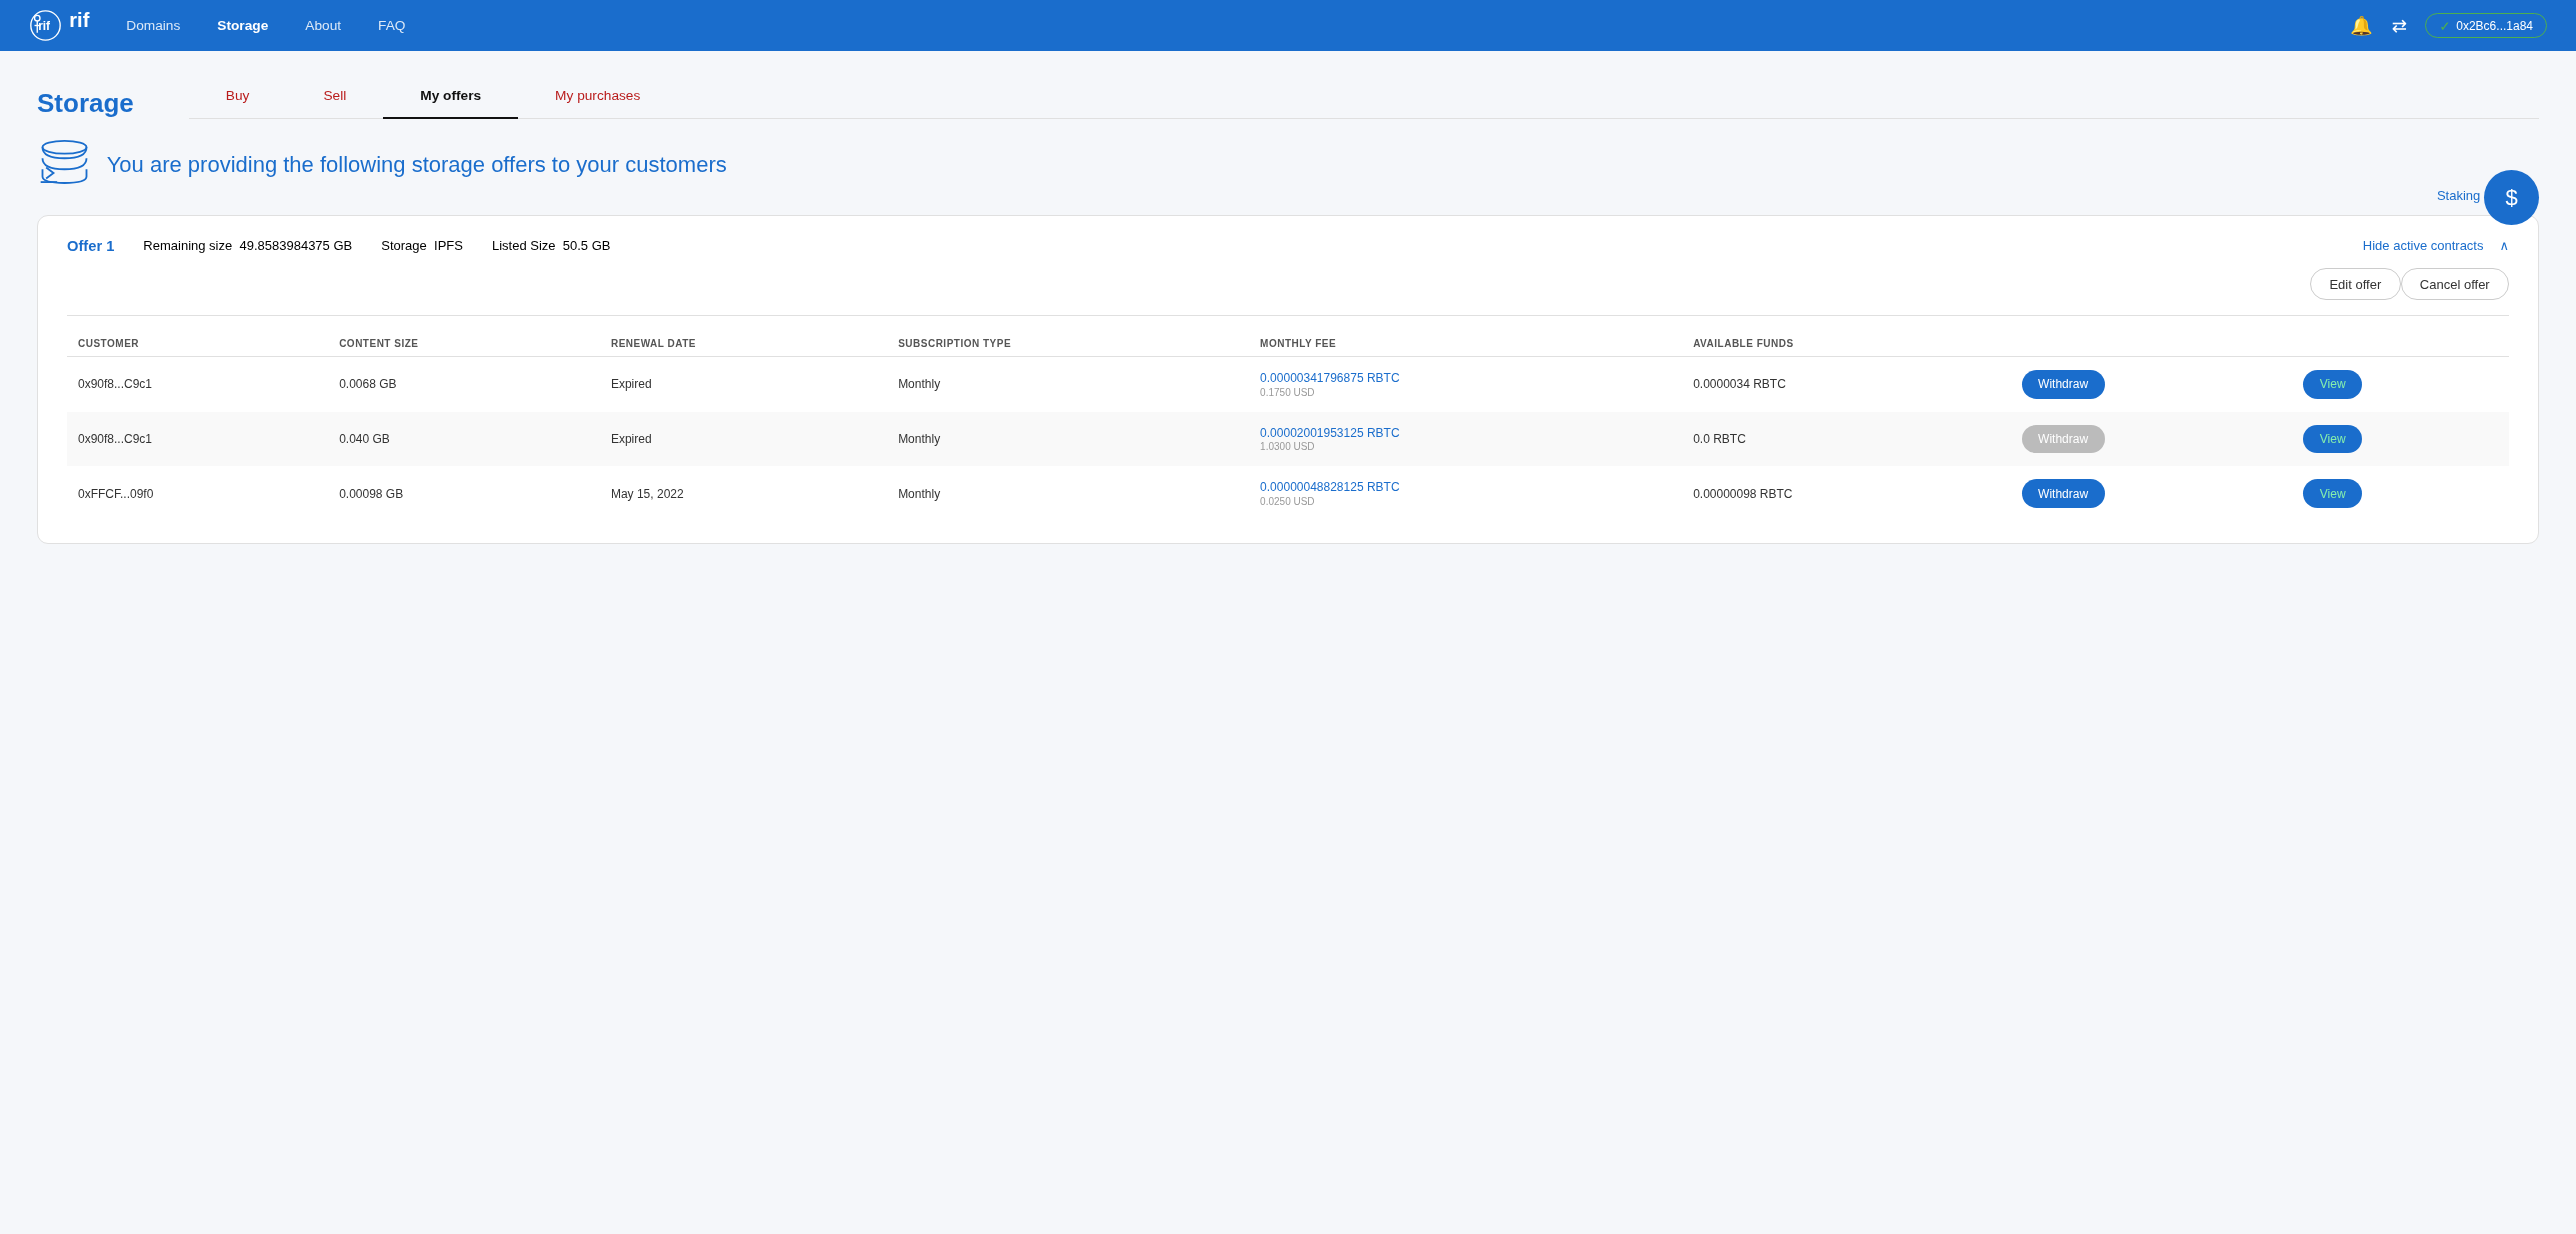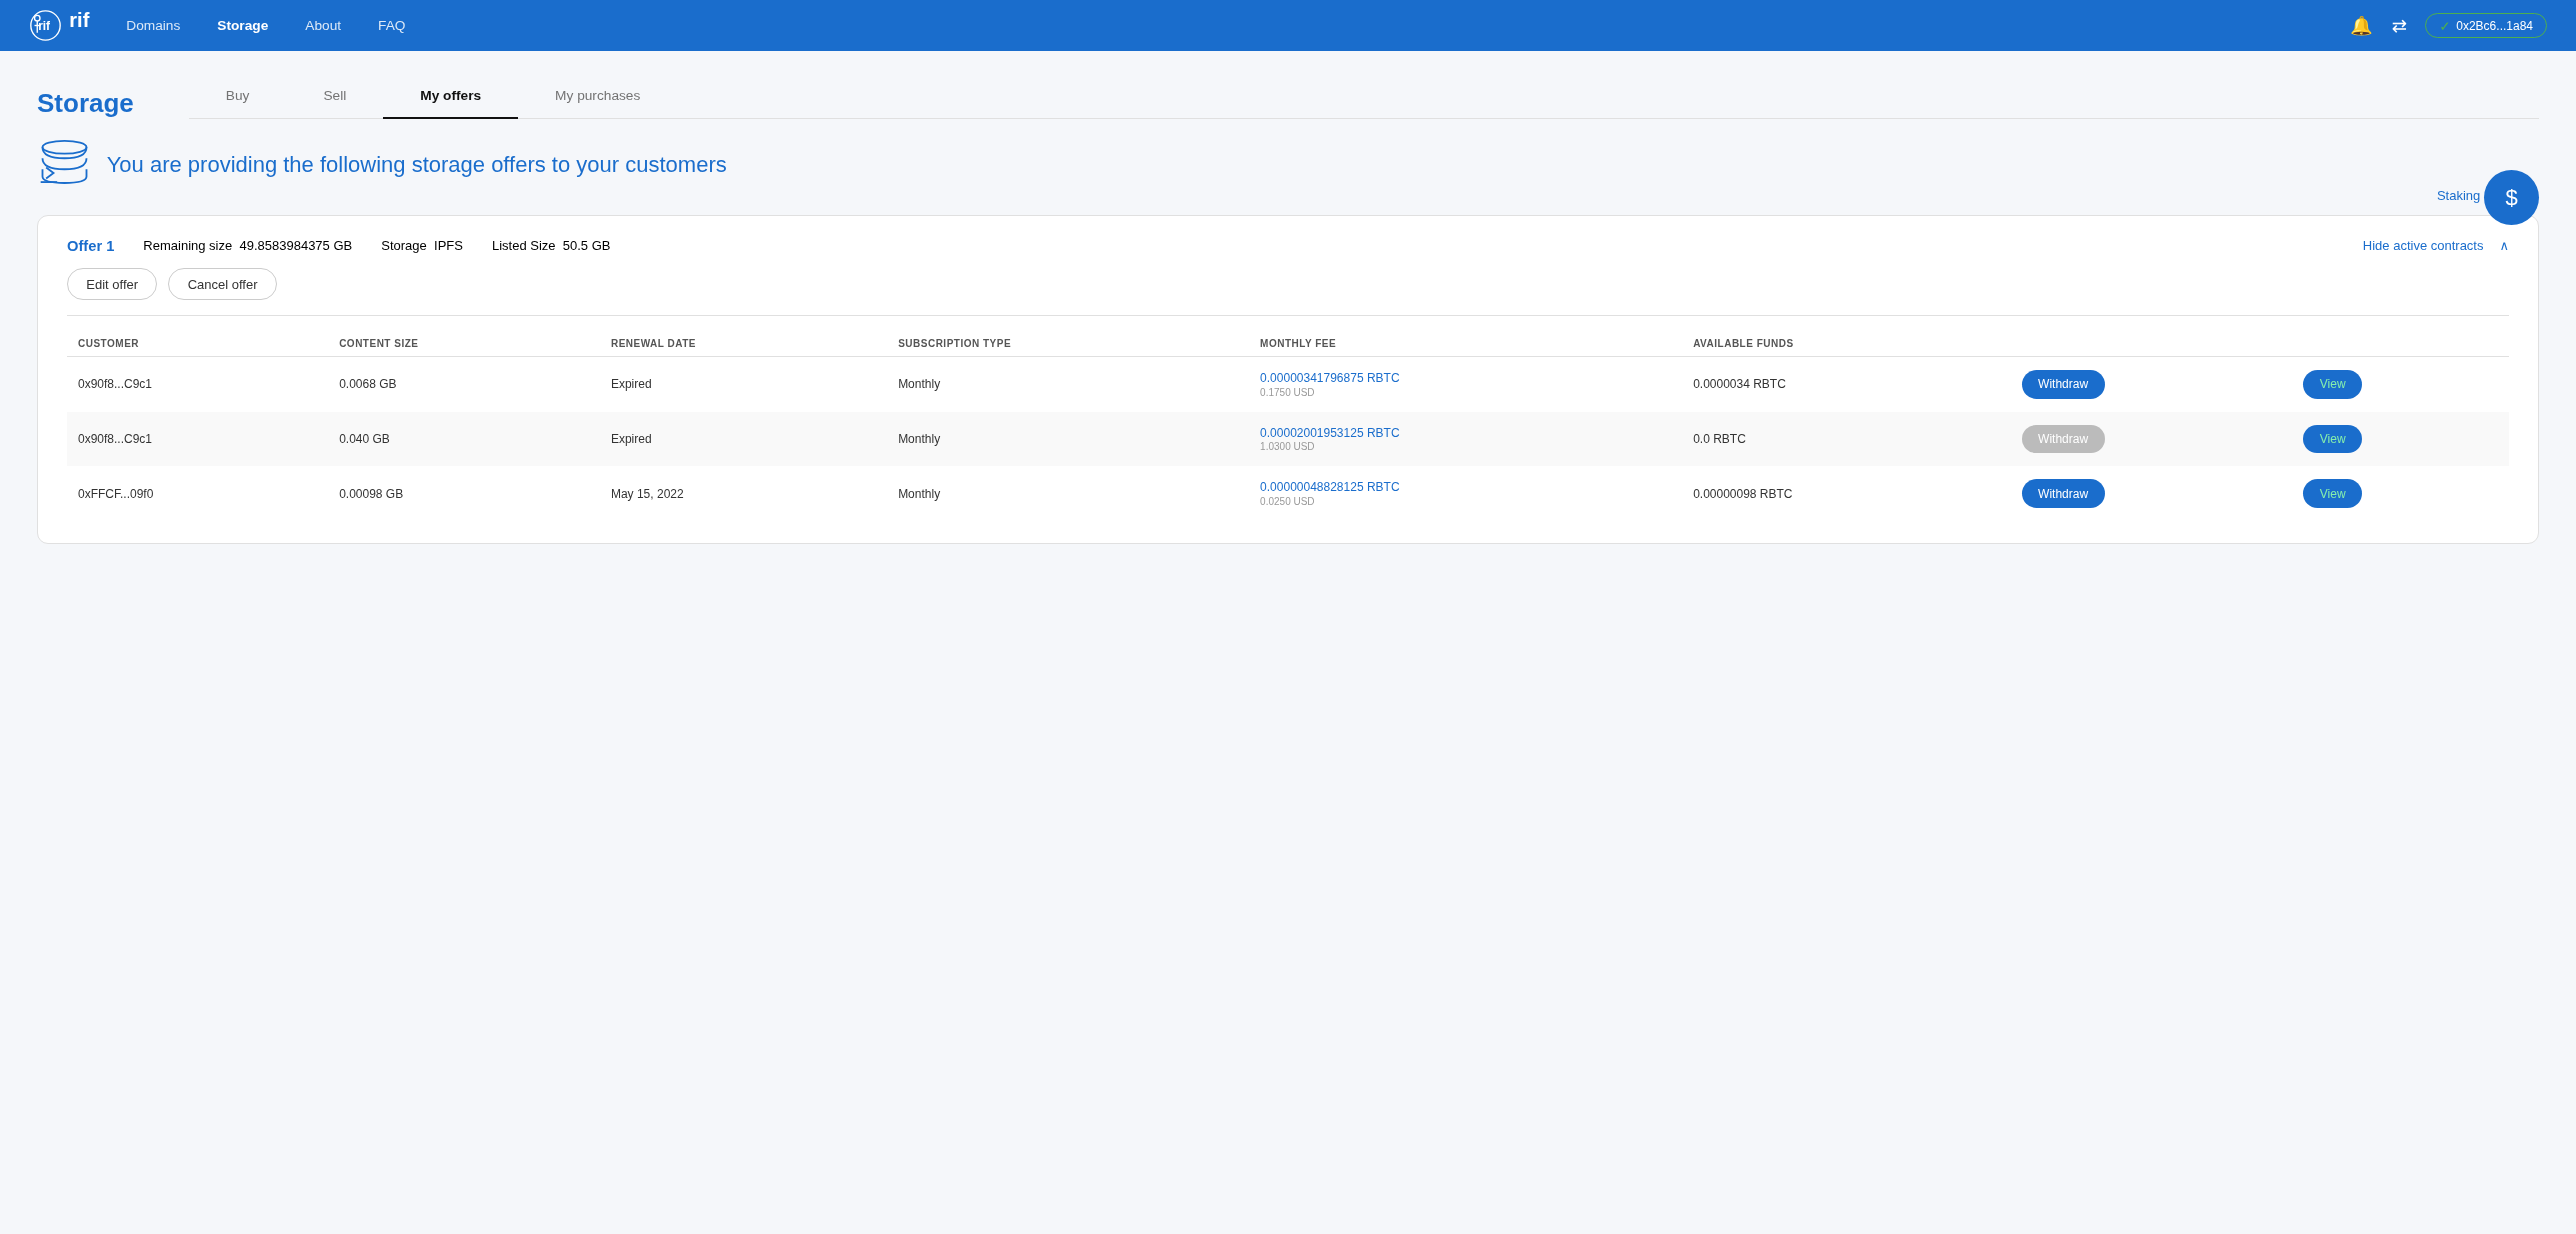--- a/index.html
+++ b/index.html
@@ -78,21 +78,21 @@
     
     .tabs {
       display: flex;
       gap: 0;
       border-bottom: 0.9px solid #e0e0e0;
       flex: 1;
     }
     .tab {
       padding: 14.7px 37px;
       font-size: 13.7px;
-      color: #737373;
+      color: #b91c1c;
       cursor: pointer;
       border-bottom: 2.7px solid transparent;
       margin-bottom: -0.9px;
       white-space: nowrap;
     }
     .tab.active {
       color: #111;
       font-weight: bold;
       border-bottom: 2.7px solid #111;
     }
@@ -332,21 +332,21 @@
         &nbsp;<span>50.5 GB</span>
       </span>
       <div class="offer-actions">
         <span class="hide-contracts">
           <span>Hide active contracts</span>
           <span>∧</span>
         </span>
       </div>
     </div>
 
-    <div style="display:flex; gap:11px; margin-bottom: 7.3px;">
+    <div style="display:flex; justify-content:flex-end; gap:0; margin-bottom: 7.3px;">
       <button class="action-btn">Edit offer</button>
       <button class="action-btn">Cancel offer</button>
     </div>
 
     <hr class="divider">
 
     <table class="contracts-table">
       <thead>
         <tr>
           <th>CUSTOMER</th>

